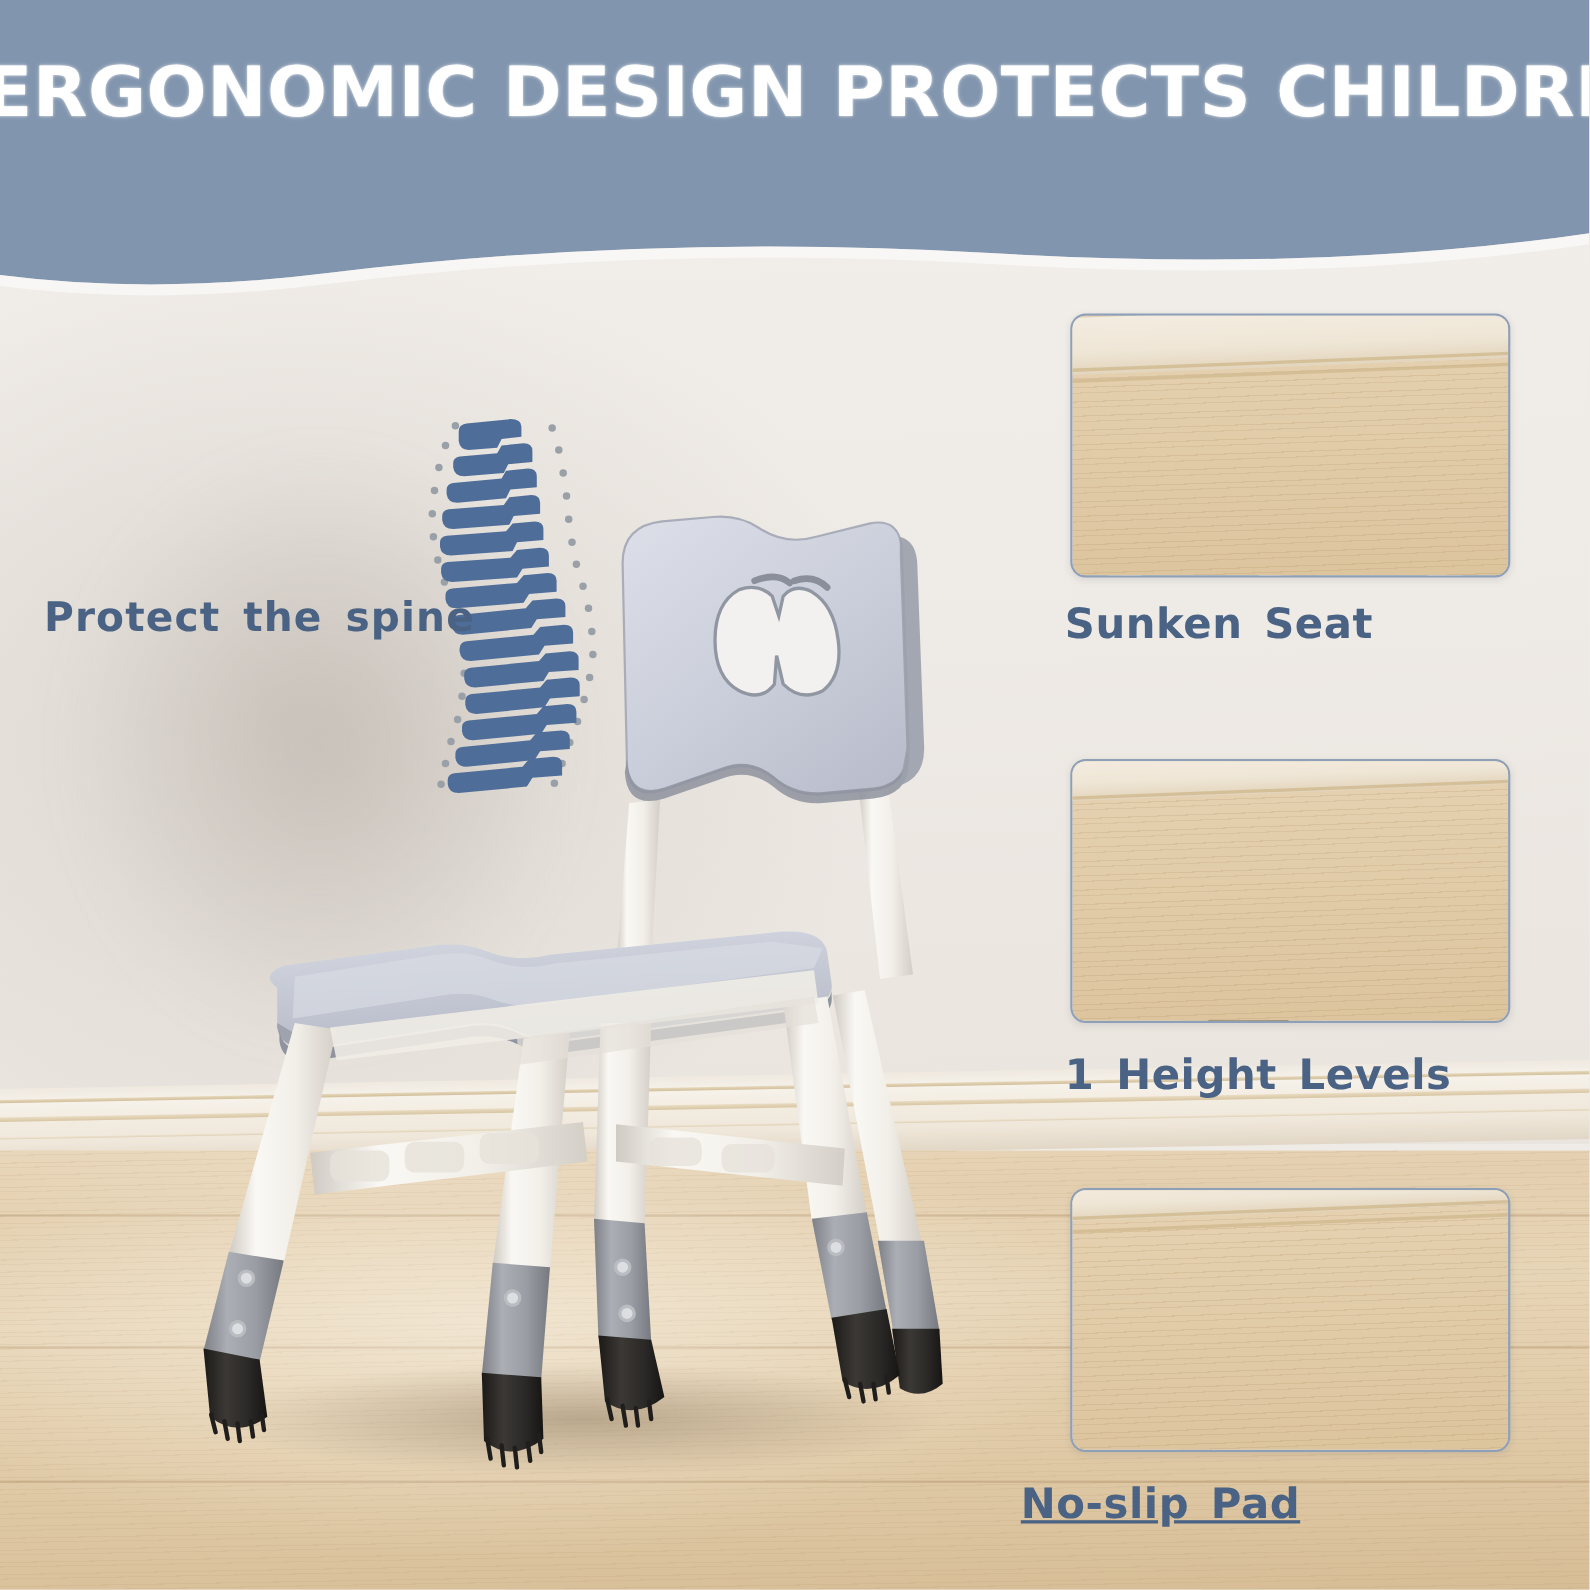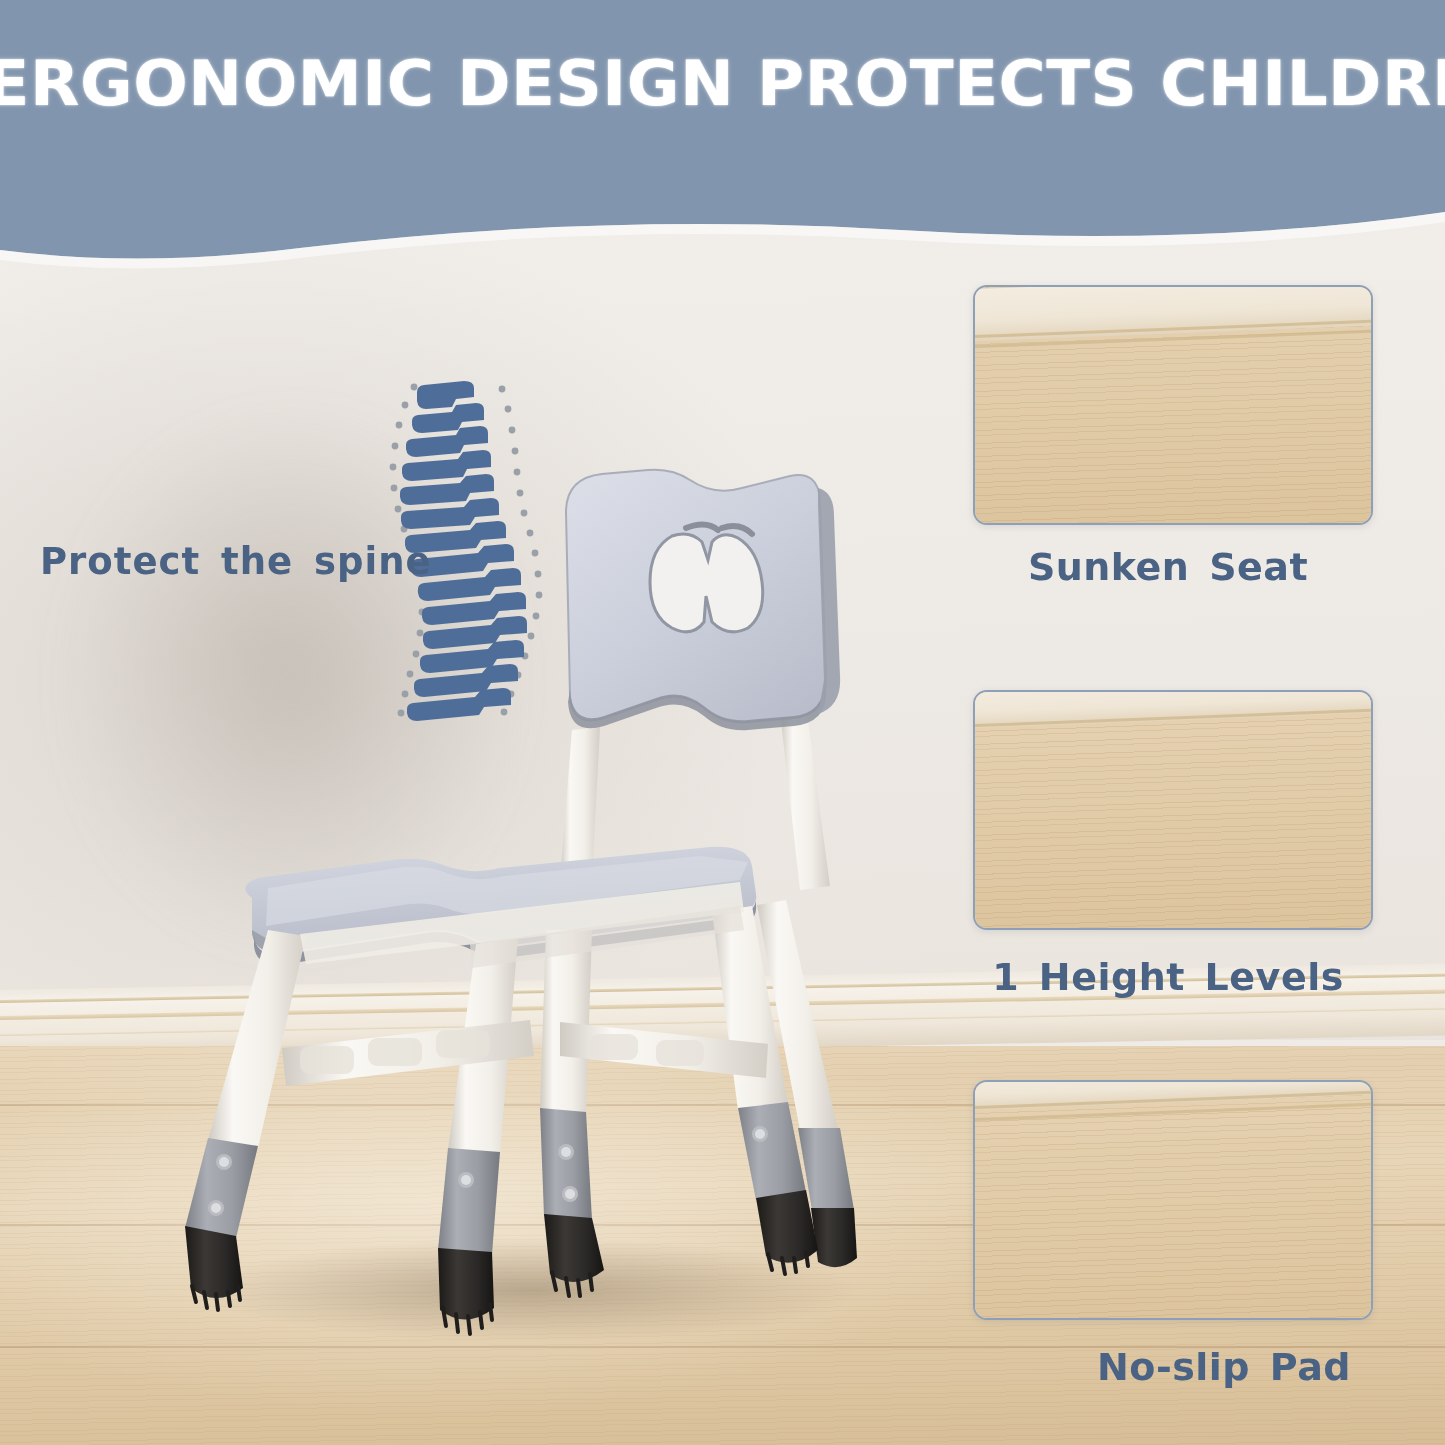--- a/index.html
+++ b/index.html
@@ -128,33 +128,33 @@
     z-index:6;
   }
   .panel-inner { position:absolute; inset:0; overflow:hidden; }
   #panel1 { left:973px; top:285px; width:400px; height:240px; }
   #panel2 { left:973px; top:690px; width:400px; height:240px; }
   #panel3 { left:973px; top:1080px; width:400px; height:240px; }
 
   .caption {
     position:absolute;
     width:400px;
-    text-align:center;
+    text-align:left;
     font-family:"DejaVu Sans", sans-serif;
     font-weight:bold;
     font-size:38px;
     color:#4a6384;
     letter-spacing:0.5px;
     word-spacing:6px;
     z-index:7;
     white-space:nowrap;
   }
   #cap1 { left:968px; top:545px; }
   #cap2 { left:968px; top:955px; }
-  #cap3 { left:1024px; top:1345px; }
+  #cap3 { left:928px; top:1345px;text-decoration:underline; }
 
   
   .p-wood {
     position:absolute; inset:0;
     background:linear-gradient(178deg,#e6d2b2 0%,#e2cdaa 40%,#dcc49d 100%);
   }
   .p-wood-grain {
     position:absolute; inset:0;
     background:repeating-linear-gradient(
       178deg,

